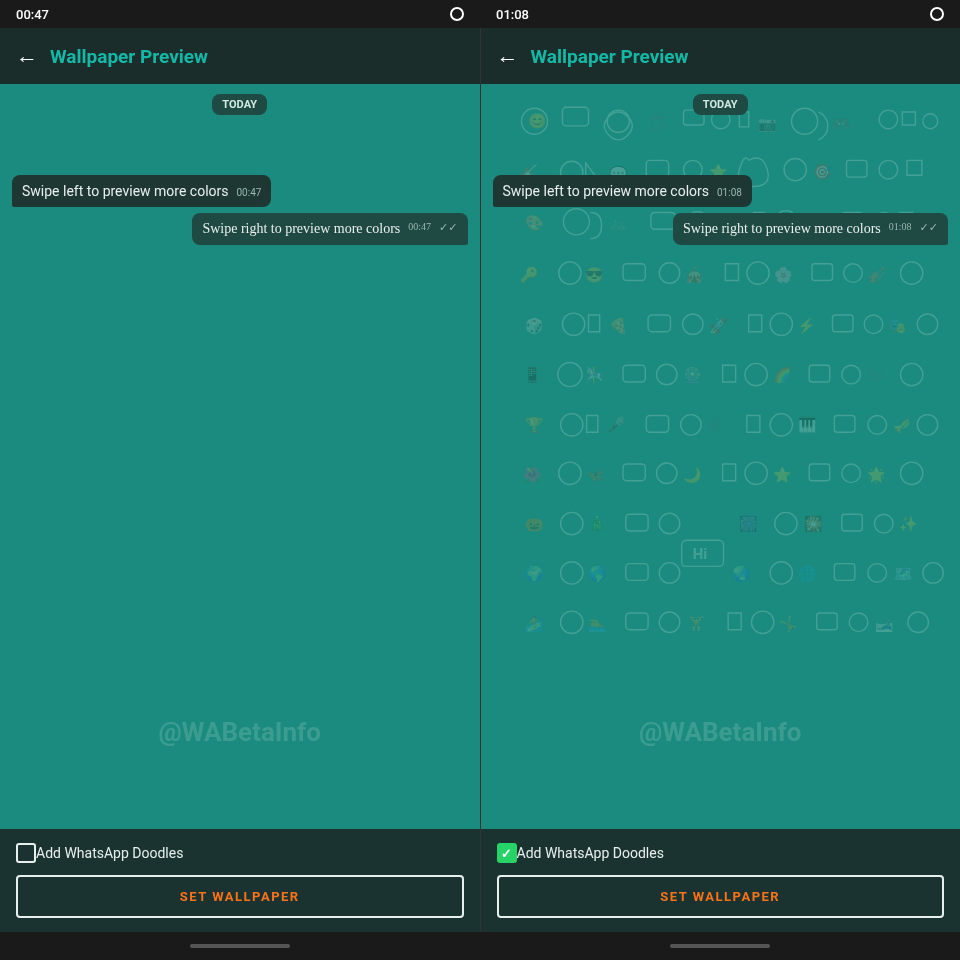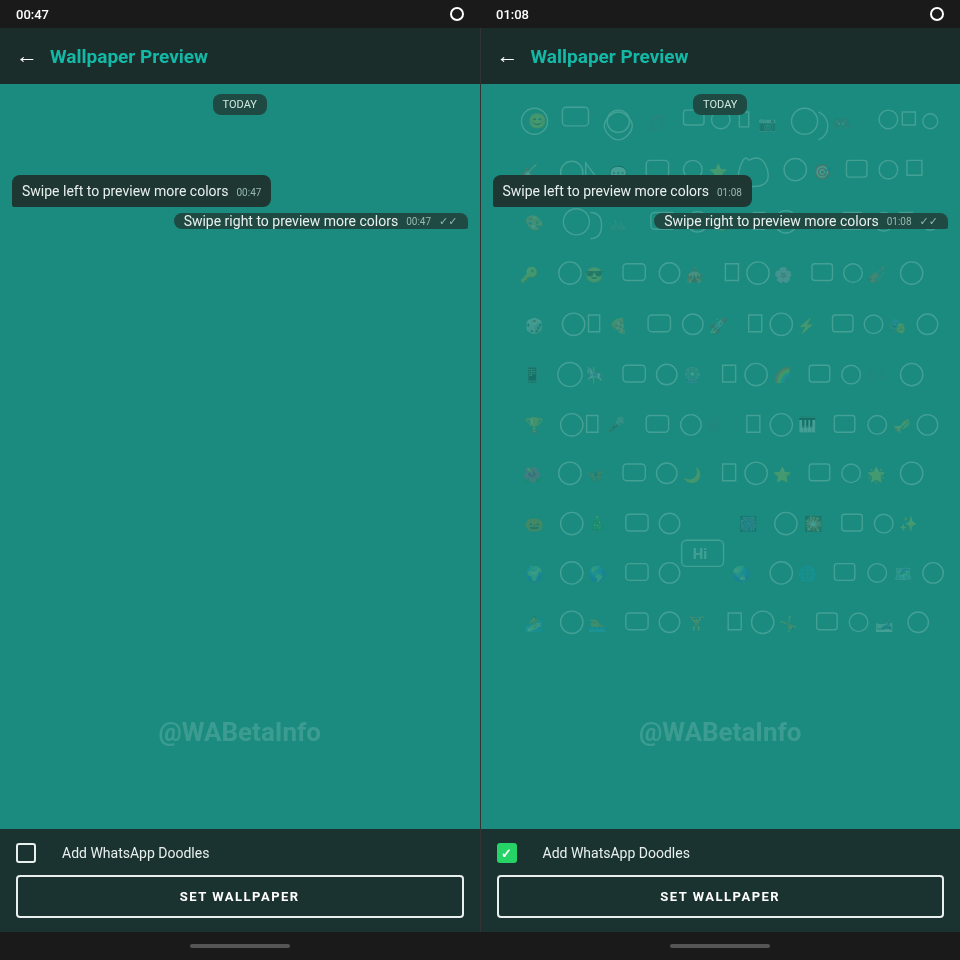--- a/index.html
+++ b/index.html
@@ -127,20 +127,21 @@
     
     .today-badge {
       background: #1f4a43;
       color: #d0e8e0;
       font-size: 11px;
       padding: 4px 10px;
       border-radius: 8px;
       align-self: center;
       margin-bottom: 6px;
       z-index: 2;
+      font-weight: bold;
     }
 
     
     .msg-received {
       background: #1f3733;
       color: #e8f0ee;
       padding: 8px 10px;
       border-radius: 8px 8px 8px 2px;
       font-size: 14px;
       max-width: 85%;
@@ -148,30 +149,31 @@
       display: flex;
       align-items: baseline;
       gap: 8px;
       z-index: 2;
       position: relative;
       margin-top: 48px;
     }
     .msg-sent {
       background: #1f4a43;
       color: #e8f0ee;
-      padding: 0 10px;
+      padding: 8px 10px;
       border-radius: 8px 8px 2px 8px;
       font-size: 14px;
       max-width: 85%;
       align-self: flex-end;
       display: flex;
-      align-items: center;
+      align-items: flex-start;
       gap: 8px;
       z-index: 2;
       position: relative;
+      font-family: Liberation Serif, serif;
     }
     .msg-time {
       font-size: 10px;
       color: #99b8b0;
       white-space: nowrap;
       flex-shrink: 0;
     }
     .msg-ticks {
       color: #99b8b0;
       font-size: 11px;
@@ -180,21 +182,21 @@
     
     .bottom-panel {
       background: #1b3330;
       padding: 14px 16px;
       flex-shrink: 0;
       z-index: 3;
     }
     .checkbox-row {
       display: flex;
       align-items: center;
-      gap: 26px;
+      gap: 0;
       margin-bottom: 12px;
     }
     .checkbox-box {
       width: 20px;
       height: 20px;
       border: 2px solid #e8f0ee;
       border-radius: 3px;
       background: transparent;
       display: flex;
       align-items: center;
@@ -206,21 +208,21 @@
       border-color: #25d366;
     }
     .checkbox-label {
       color: #e8f0ee;
       font-size: 14px;
     }
     .set-wallpaper-btn {
       width: 100%;
       border: 2px solid #e8f0ee;
       background: transparent;
-      color: #ffffff;
+      color: #f97316;
       padding: 12px;
       font-size: 13px;
       font-weight: 700;
       letter-spacing: 1.5px;
       border-radius: 4px;
       cursor: pointer;
       text-align: center;
     }
 
     

